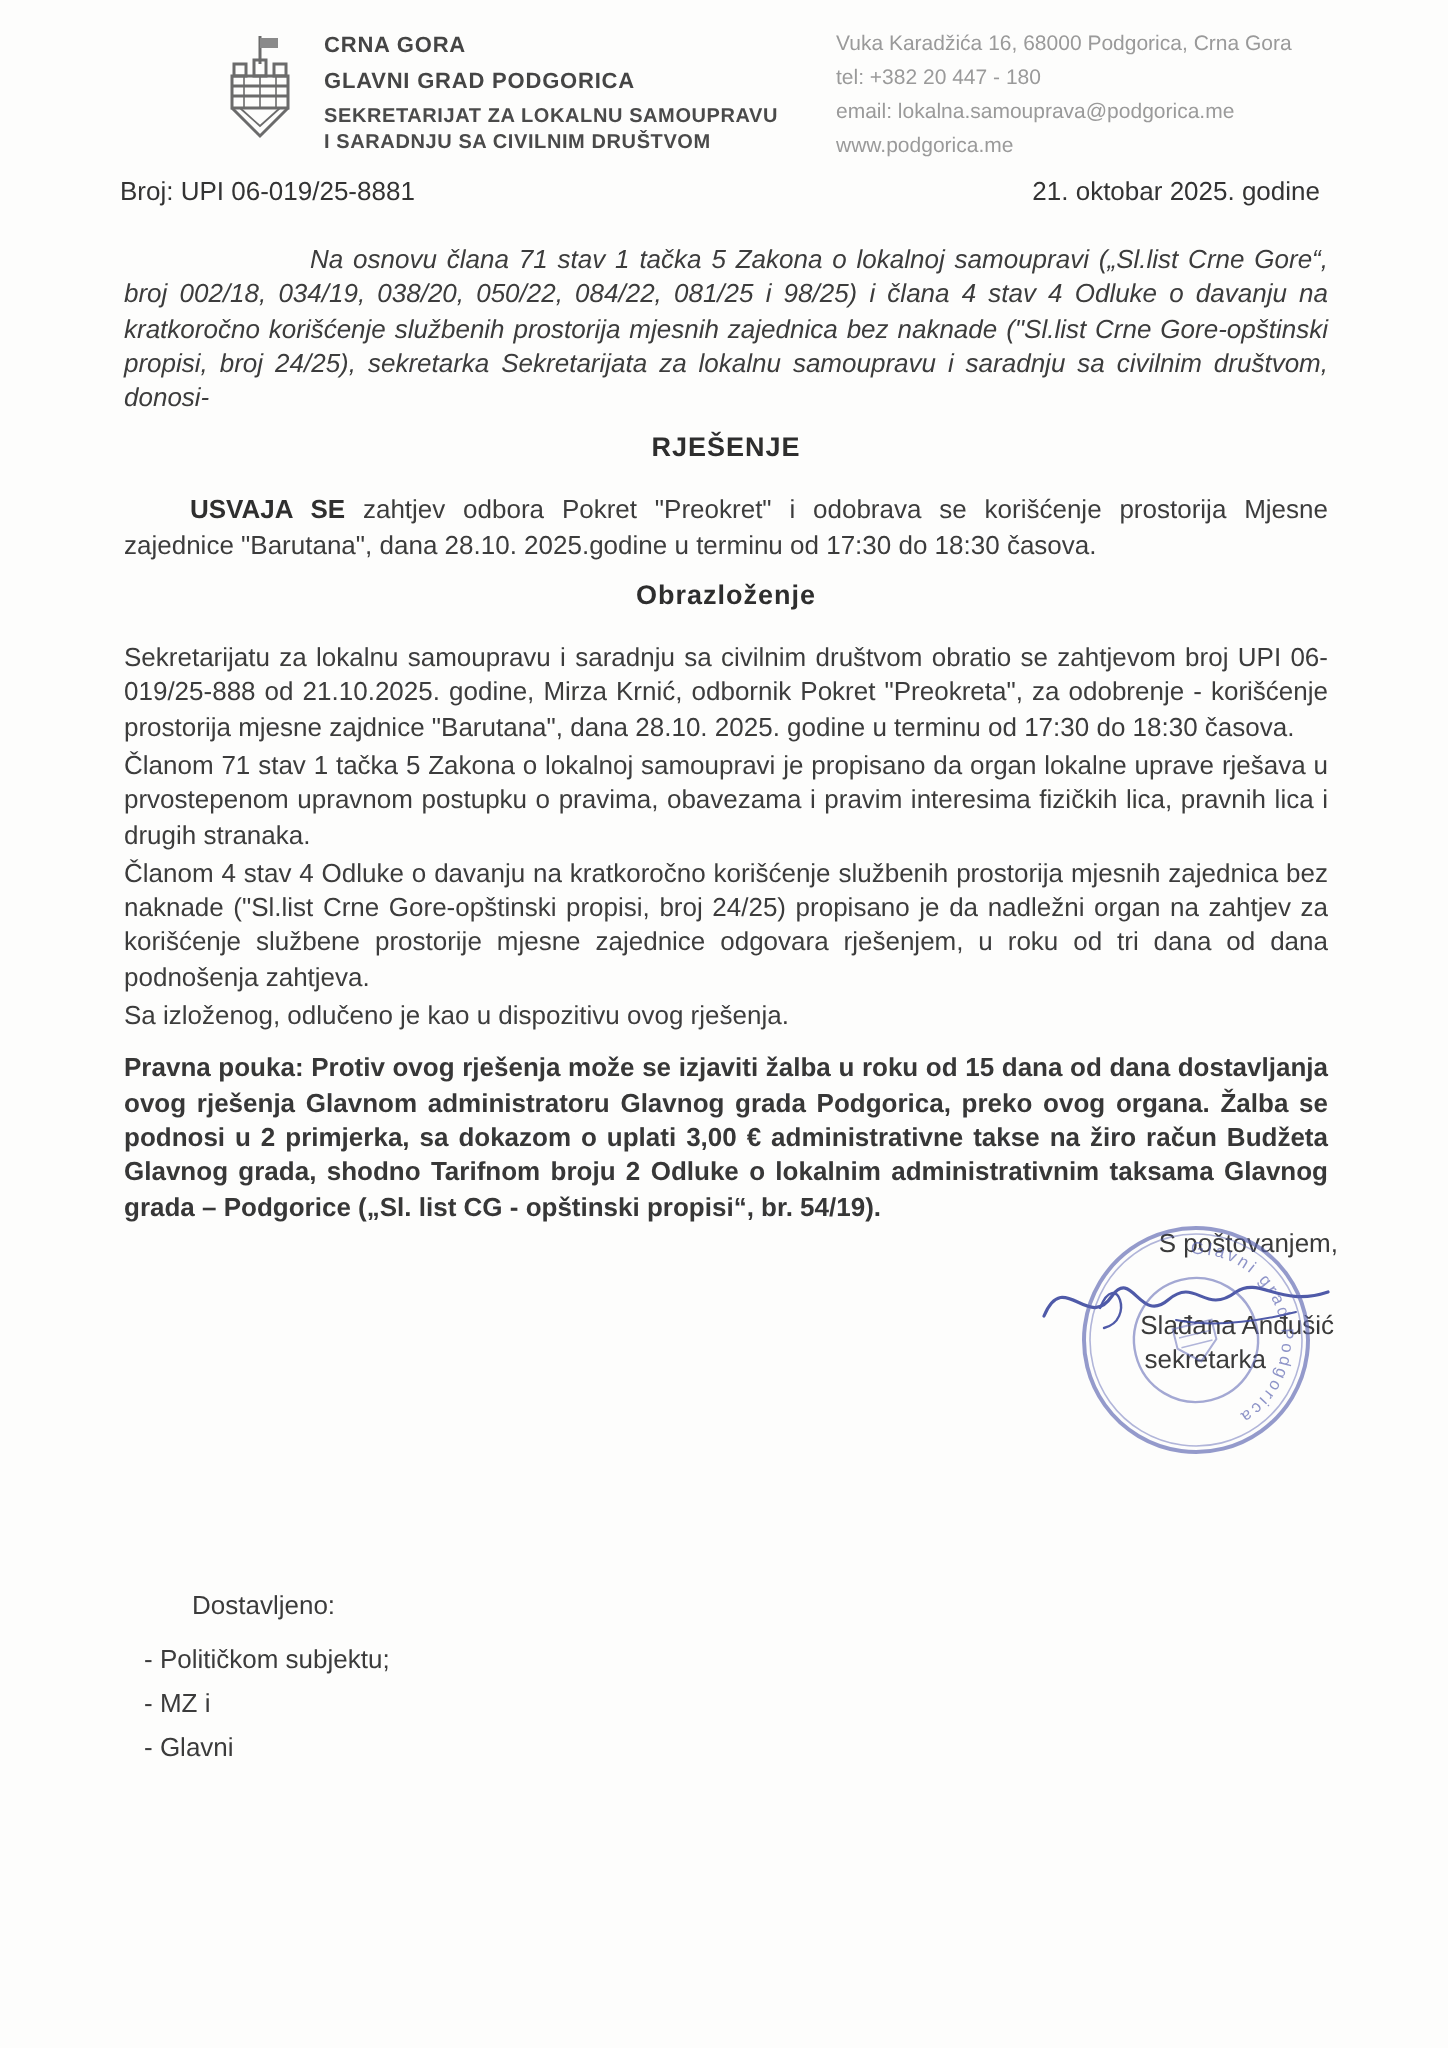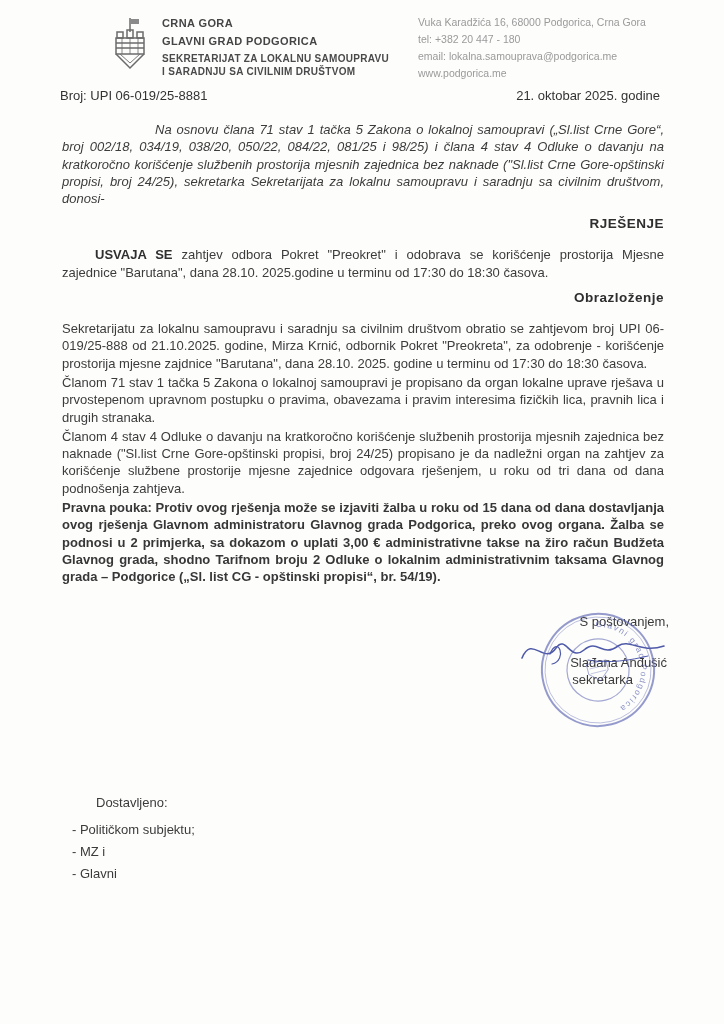--- a/index.html
+++ b/index.html
@@ -17,21 +17,21 @@
   .contact{position:absolute;left:310px;top:0;width:270px;font-size:10.5px;color:#9a9a9a;line-height:17px;}
   
   .meta-row{position:absolute;top:88px;left:60px;right:64px;display:flex;justify-content:space-between;
             font-size:13px;color:#333;}
   
   .content{position:absolute;top:121px;left:62px;width:602px;}
   .para{margin:0 0 9px;font-size:13px;line-height:17.3px;text-align:justify;color:#3c3c3c;}
   .indent-lg{text-indent:93px;font-style:italic;}
   .indent-sm{text-indent:33px;}
   .tight{margin-bottom:2px;}
-  .center-head{text-align:right;font-size:13.5px;font-weight:bold;letter-spacing:.5px;
+  .center-head{text-align:center;font-size:13.5px;font-weight:bold;letter-spacing:.5px;
                margin:8px 0 15px;color:#2e2e2e;}
   .bold-para{font-weight:bold;color:#373737;}
   .lead-bold{font-weight:bold;color:#2f2f2f;}
   
   .signature-block{position:absolute;top:614px;left:470px;width:215px;font-size:13px;color:#3a3a3a;}
   .salutation{text-align:right;padding-right:16px;}
   .sig-name{text-align:right;padding-right:18px;margin-top:26px;}
   .sig-role{text-align:right;padding-right:52px;margin-top:2px;}
   .scribble{position:absolute;top:12px;left:48px;width:150px;height:50px;pointer-events:none;}
   .stamp{position:absolute;top:-10px;left:62px;width:132px;height:132px;opacity:.85;pointer-events:none;}
@@ -83,20 +83,21 @@
 
     <h2 class="center-head">RJEŠENJE</h2>
 
     <p class="para indent-sm"><span class="lead-bold">USVAJA SE</span><span> zahtjev odbora Pokret "Preokret" i odobrava se korišćenje prostorija Mjesne zajednice "Barutana", dana 28.10. 2025.godine u terminu od 17:30 do 18:30 časova.</span></p>
 
     <h2 class="center-head">Obrazloženje</h2>
 
     <p class="para tight">Sekretarijatu za lokalnu samoupravu i saradnju sa civilnim društvom obratio se zahtjevom broj UPI 06-019/25-888 od 21.10.2025. godine, Mirza Krnić, odbornik Pokret "Preokreta", za odobrenje - korišćenje prostorija mjesne zajdnice "Barutana", dana 28.10. 2025. godine u terminu od 17:30 do 18:30 časova.</p>
     <p class="para tight">Članom 71 stav 1 tačka 5 Zakona o lokalnoj samoupravi je propisano da organ lokalne uprave rješava u prvostepenom upravnom postupku o pravima, obavezama i pravim interesima fizičkih lica, pravnih lica i drugih stranaka.</p>
     <p class="para tight">Članom 4 stav 4 Odluke o davanju na kratkoročno korišćenje službenih prostorija mjesnih zajednica bez naknade ("Sl.list Crne Gore-opštinski propisi, broj 24/25) propisano je da nadležni organ na zahtjev za korišćenje službene prostorije mjesne zajednice odgovara rješenjem, u roku od tri dana od dana podnošenja zahtjeva.</p>
+    <p class="para">Sa izloženog, odlučeno je kao u dispozitivu ovog rješenja.</p>
 
     <p class="para bold-para"><span>Pravna pouka:</span><span> Protiv ovog rješenja može se izjaviti žalba u roku od 15 dana od dana dostavljanja ovog rješenja Glavnom administratoru Glavnog grada Podgorica, preko ovog organa. Žalba se podnosi u 2 primjerka, sa dokazom o uplati 3,00 € administrativne takse na žiro račun Budžeta Glavnog grada, shodno Tarifnom broju 2 Odluke o lokalnim administrativnim taksama Glavnog grada – Podgorice („Sl. list CG - opštinski propisi“, br. 54/19).</span></p>
   </div>
 
   <div class="signature-block">
     <div class="salutation">S poštovanjem,</div>
     <div class="sig-name">Slađana Anđušić</div>
     <div class="sig-role">sekretarka</div>
 
     <svg class="scribble" viewBox="0 0 150 50" fill="none" stroke="#3d49a0" stroke-width="1.6" stroke-linecap="round" opacity="0.9">

